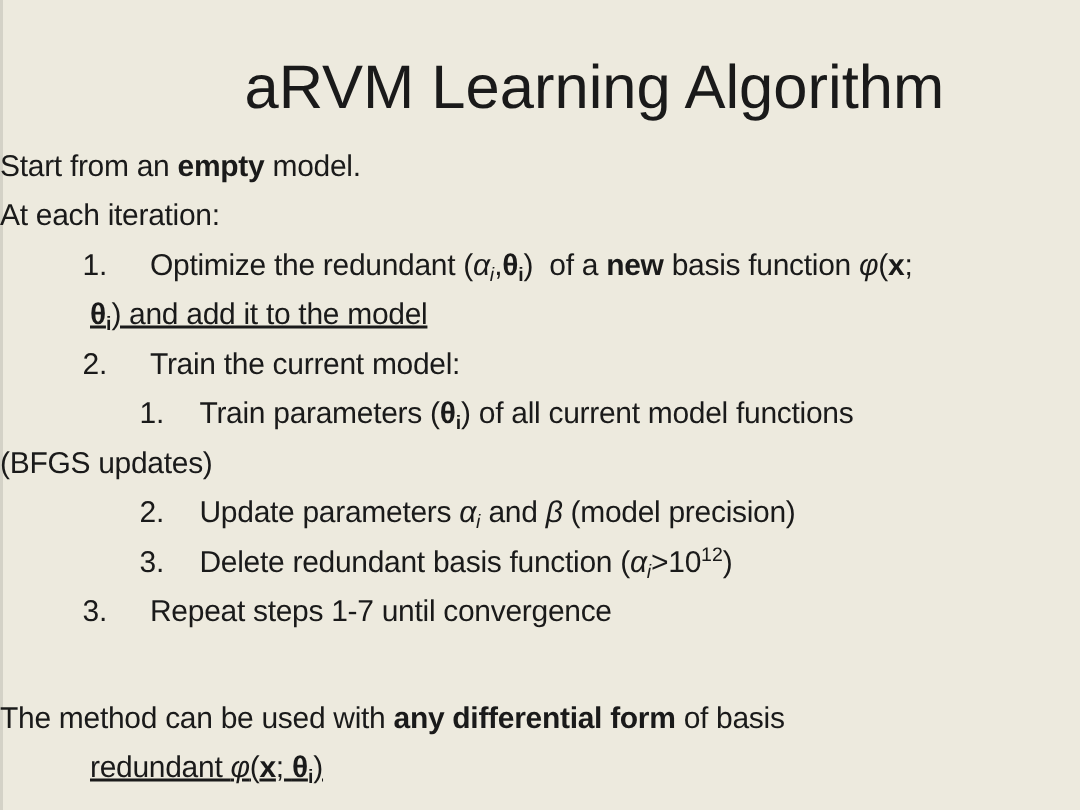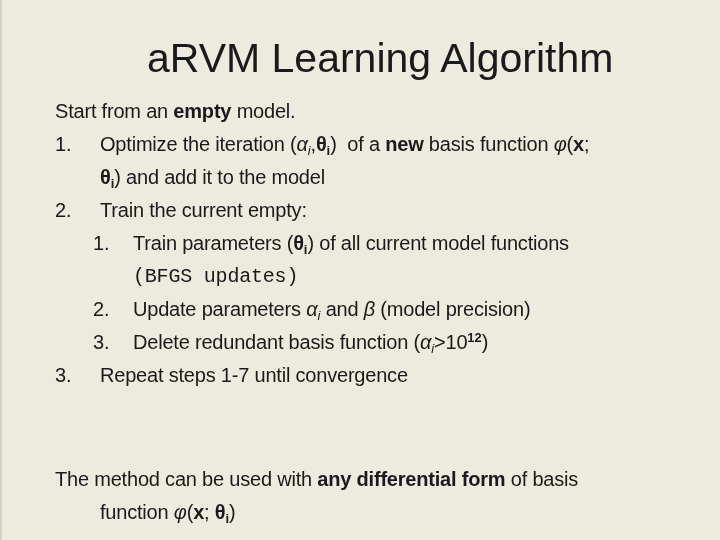--- a/index.html
+++ b/index.html
@@ -13,21 +13,21 @@
     width:720px;
     height:540px;
     background:var(--bg);
     overflow:hidden;
     font-family:"Liberation Sans","DejaVu Sans",sans-serif;
     color:var(--text);
     box-shadow:inset 2px 0 0 rgba(0,0,0,0.10);
   }
   .title{
     position:absolute;
-    left:147px;
+    left:163px;
     top:33px;
     font-size:41px;
     line-height:50px;
     letter-spacing:0;
     white-space:pre;
   }
   .body-block{
     position:absolute;
     left:0;
     top:95px;
@@ -40,56 +40,56 @@
     width:691px;
   }
   .line{
     display:flex;
     height:33px;
     line-height:33px;
     font-size:20px;
     letter-spacing:-0.2px;
     white-space:pre;
   }
-  .para{padding-left:55px;}
+  .para{}
   .item1{padding-left:55px;}
   .item1 .num{width:45px;flex:0 0 auto;}
-  .cont1{padding-left:100px;}
+  .cont1{padding-left:60px;text-decoration:underline;}
   .item2{padding-left:93px;}
   .item2 .num{width:40px;flex:0 0 auto;}
-  .cont2{padding-left:133px;font-family:Liberation Mono, monospace;}
+  .cont2{}
   .b{font-weight:bold;}
   .i{font-style:italic;}
   .sub{
     font-size:13px;
     position:relative;
     top:4px;
     letter-spacing:0;
   }
   .sup{
     font-size:13px;
     position:relative;
     top:-7px;
     letter-spacing:0;
-    font-weight:bold;
   }
 </style>
 </head>
 <body>
 
 <div class="slide">
   <div class="title">aRVM Learning Algorithm</div>
   <div class="body-block">
       <div class="line para"><span><span>Start from an </span><span class="b">empty</span><span> model.</span></span></div>
-      <div class="line item1"><span class="num">1.</span><span><span>Optimize the iteration (</span><span class="i">α</span><span class="i sub">i</span><span>,</span><span class="b">θ</span><span class="b sub">i</span><span>)  of a </span><span class="b">new</span><span> basis function </span><span class="i">φ</span><span>(</span><span class="b">x</span><span>;</span></span></div>
+      <div class="line para"><span><span>At each iteration:</span></span></div>
+      <div class="line item1"><span class="num">1.</span><span><span>Optimize the redundant (</span><span class="i">α</span><span class="i sub">i</span><span>,</span><span class="b">θ</span><span class="b sub">i</span><span>)  of a </span><span class="b">new</span><span> basis function </span><span class="i">φ</span><span>(</span><span class="b">x</span><span>;</span></span></div>
       <div class="line cont1"><span><span class="b">θ</span><span class="b sub">i</span><span>) and add it to the model</span></span></div>
-      <div class="line item1"><span class="num">2.</span><span><span>Train the current empty:</span></span></div>
+      <div class="line item1"><span class="num">2.</span><span><span>Train the current model:</span></span></div>
       <div class="line item2"><span class="num">1.</span><span><span>Train parameters (</span><span class="b">θ</span><span class="b sub">i</span><span>) of all current model functions</span></span></div>
       <div class="line cont2"><span><span>(BFGS updates)</span></span></div>
       <div class="line item2"><span class="num">2.</span><span><span>Update parameters </span><span class="i">α</span><span class="i sub">i</span><span> and </span><span class="i">β</span><span> (model precision)</span></span></div>
       <div class="line item2"><span class="num">3.</span><span><span>Delete redundant basis function (</span><span class="i">α</span><span class="i sub">i</span><span>&gt;10</span><span class="sup">12</span><span>)</span></span></div>
       <div class="line item1"><span class="num">3.</span><span><span>Repeat steps 1-7 until convergence</span></span></div>
     </div>
   <div class="footer-block">
       <div class="line para"><span><span>The method can be used with </span><span class="b">any differential form</span><span> of basis</span></span></div>
-      <div class="line cont1"><span><span>function </span><span class="i">φ</span><span>(</span><span class="b">x</span><span>; </span><span class="b">θ</span><span class="b sub">i</span><span>)</span></span></div>
+      <div class="line cont1"><span><span>redundant </span><span class="i">φ</span><span>(</span><span class="b">x</span><span>; </span><span class="b">θ</span><span class="b sub">i</span><span>)</span></span></div>
     </div>
 </div>
 
 </body></html>

